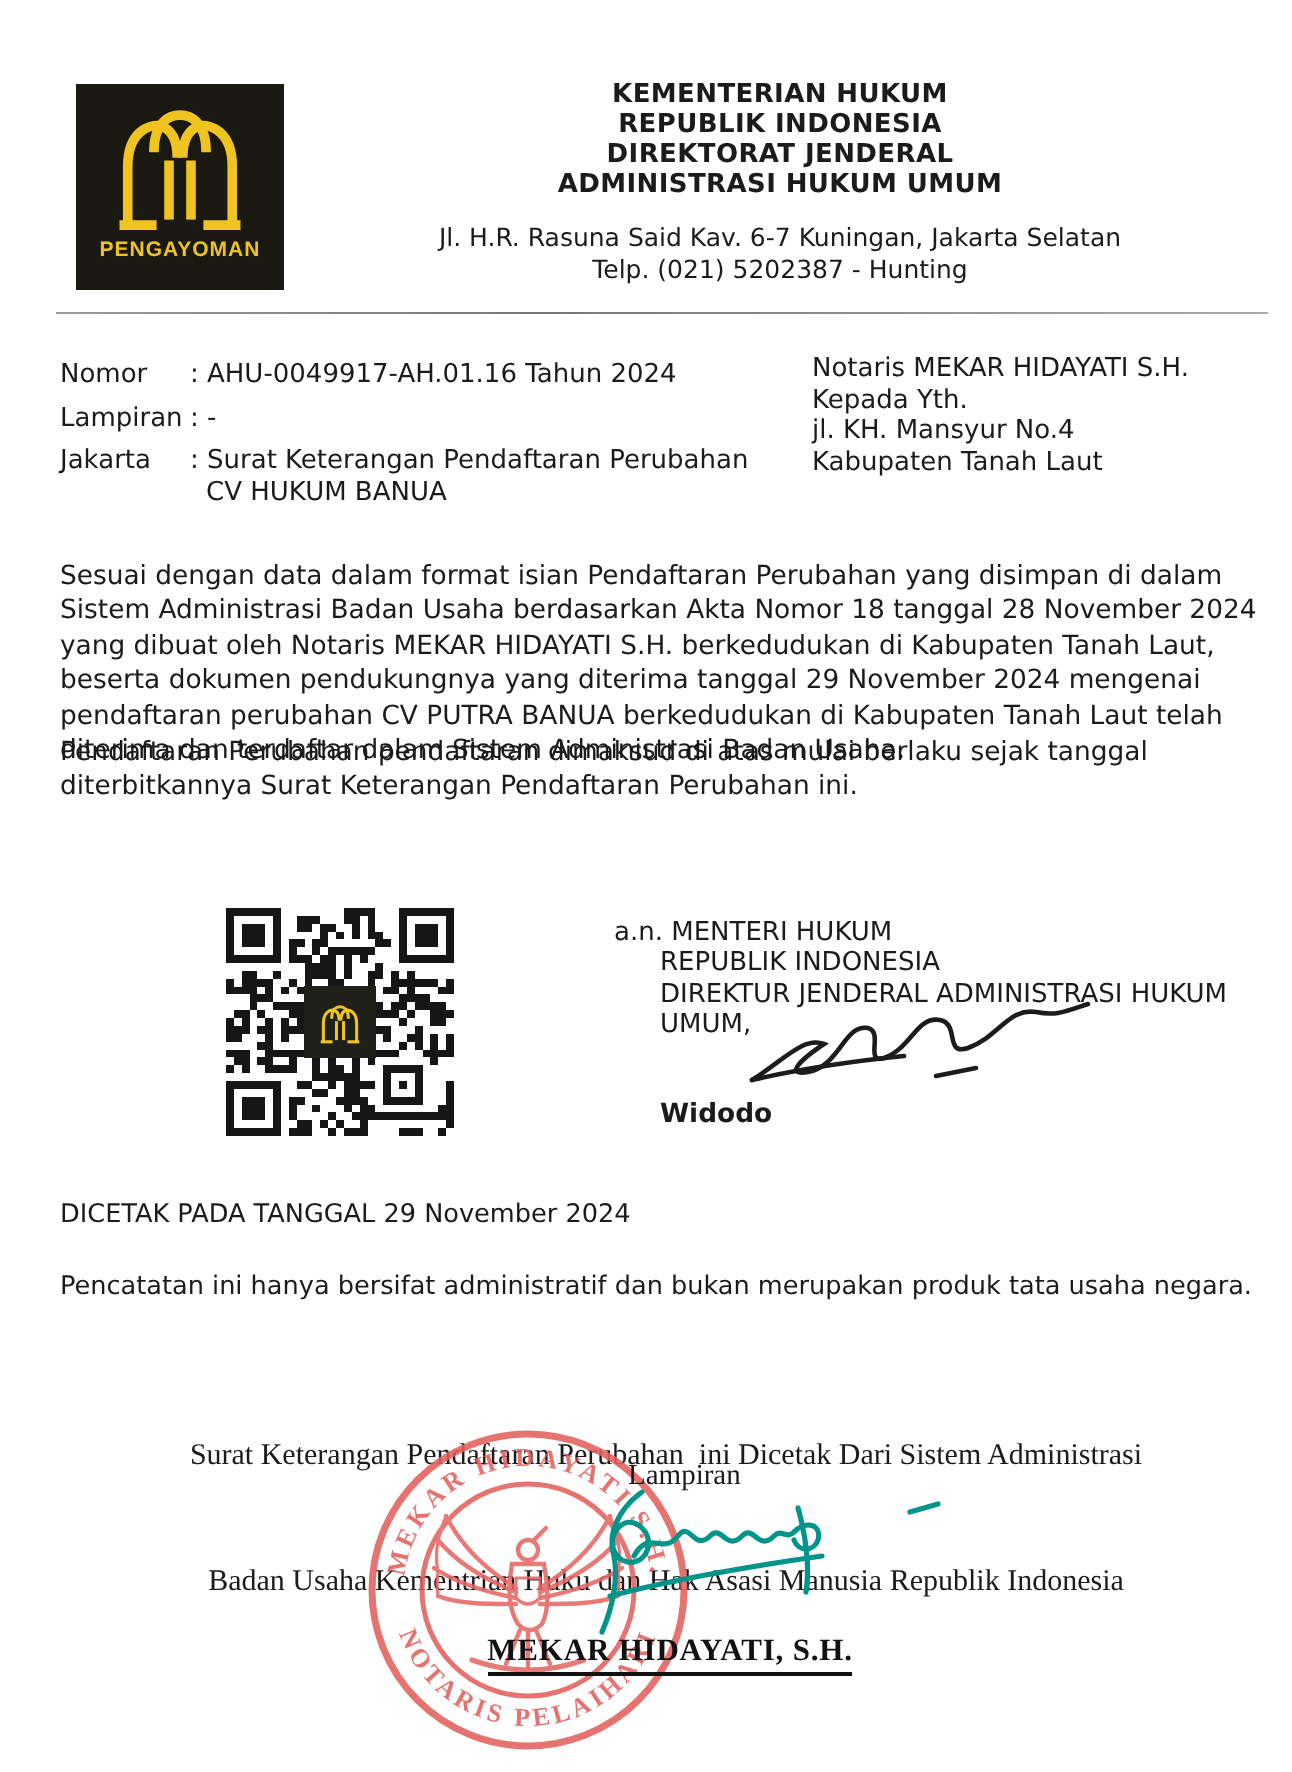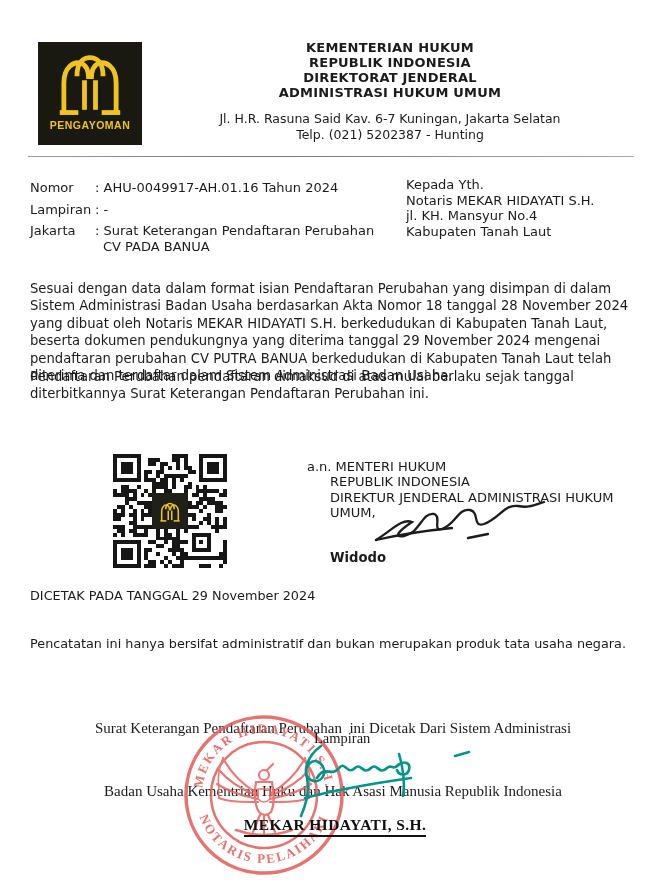--- a/index.html
+++ b/index.html
@@ -45,21 +45,21 @@
     position:absolute; left:39px; top:39px; width:36px; height:36px; background:#20201a;
     display:flex; align-items:center; justify-content:center;
   }
   .qr-logo svg { width:24px; height:21px; }
   
   .signatory { position:absolute; left:307px; top:459px; font-size:13px; line-height:15.3px; }
   .signatory .ind { margin-left:23px; }
   .sig-black { position:absolute; left:372px; top:496px; width:178px; height:50px; }
   .sig-name { position:absolute; left:330px; top:550px; font-size:13.2px; font-weight:bold; }
   
-  .printed1 { position:absolute; left:30px; top:588px; font-size:12.8px; }
+  .printed1 { position:absolute; left:30px; top:600px; font-size:12.8px; }
   .printed2 { position:absolute; left:30px; top:636px; font-size:12.8px; }
   .footer-note {
     position:absolute; left:63px; top:676px; width:540px; text-align:center;
     font-family:"Liberation Serif","DejaVu Serif",serif; font-size:15px; line-height:21px;
     white-space:pre-wrap;
   }
   .notary-label { position:absolute; left:314px; top:730px;
     font-family:"Liberation Serif","DejaVu Serif",serif; font-size:14.5px; }
   .stamp { position:absolute; left:181px; top:712px; width:166px; height:166px; opacity:0.88; }
   .sig-teal { position:absolute; left:293px; top:740px; width:195px; height:82px; z-index:3; }
@@ -115,28 +115,28 @@
       <div>: AHU-0049917-AH.01.16 Tahun 2024</div>
     </div>
     <div class="ref-row">
       <div class="ref-label">Lampiran</div>
       <div>: -</div>
     </div>
     <div class="ref-row">
       <div class="ref-label">Jakarta</div>
       <div>
         <div>: Surat Keterangan Pendaftaran Perubahan</div>
-        <div class="ref-wrap2">CV PADA BANUA</div>
+        <div class="ref-wrap2">CV HUKUM BANUA</div>
       </div>
     </div>
   </div>
 
   <div class="recipient">
+    <div>Notaris MEKAR HIDAYATI S.H.</div>
     <div>Kepada Yth.</div>
-    <div>Notaris MEKAR HIDAYATI S.H.</div>
     <div>jl. KH. Mansyur No.4</div>
     <div>Kabupaten Tanah Laut</div>
   </div>
 
   <div class="para1">Sesuai dengan data dalam format isian Pendaftaran Perubahan yang disimpan di dalam Sistem Administrasi Badan Usaha berdasarkan Akta Nomor 18 tanggal 28 November 2024 yang dibuat oleh Notaris MEKAR HIDAYATI S.H. berkedudukan di Kabupaten Tanah Laut, beserta dokumen pendukungnya yang diterima tanggal 29 November 2024 mengenai pendaftaran perubahan CV PUTRA BANUA berkedudukan di Kabupaten Tanah Laut telah diterima dan terdaftar dalam Sistem Administrasi Badan Usaha.</div>
   <div class="para2">Pendaftaran Perubahan pendaftaran dimaksud di atas mulai berlaku sejak tanggal diterbitkannya Surat Keterangan Pendaftaran Perubahan ini.</div>
 
   <div class="qr">
     <svg id="qr-svg" viewBox="0 0 29 29" fill="#161616" shape-rendering="crispEdges">
 

